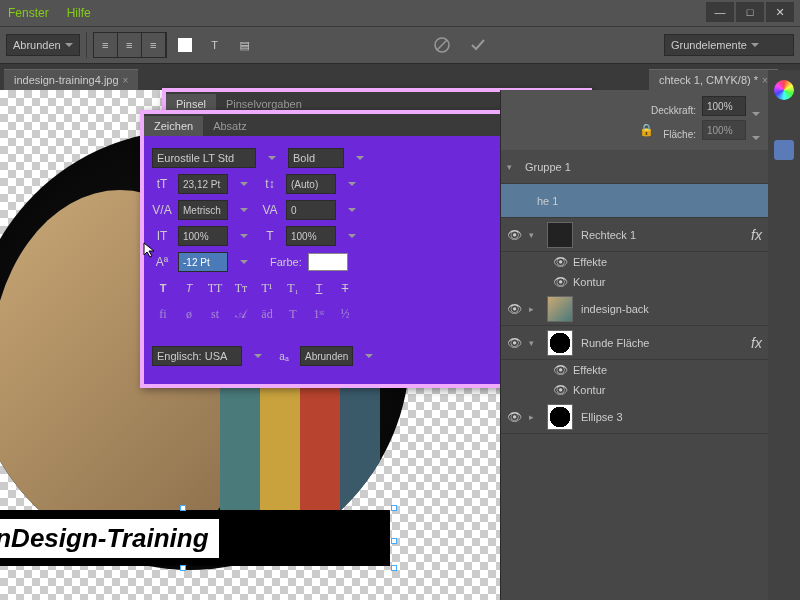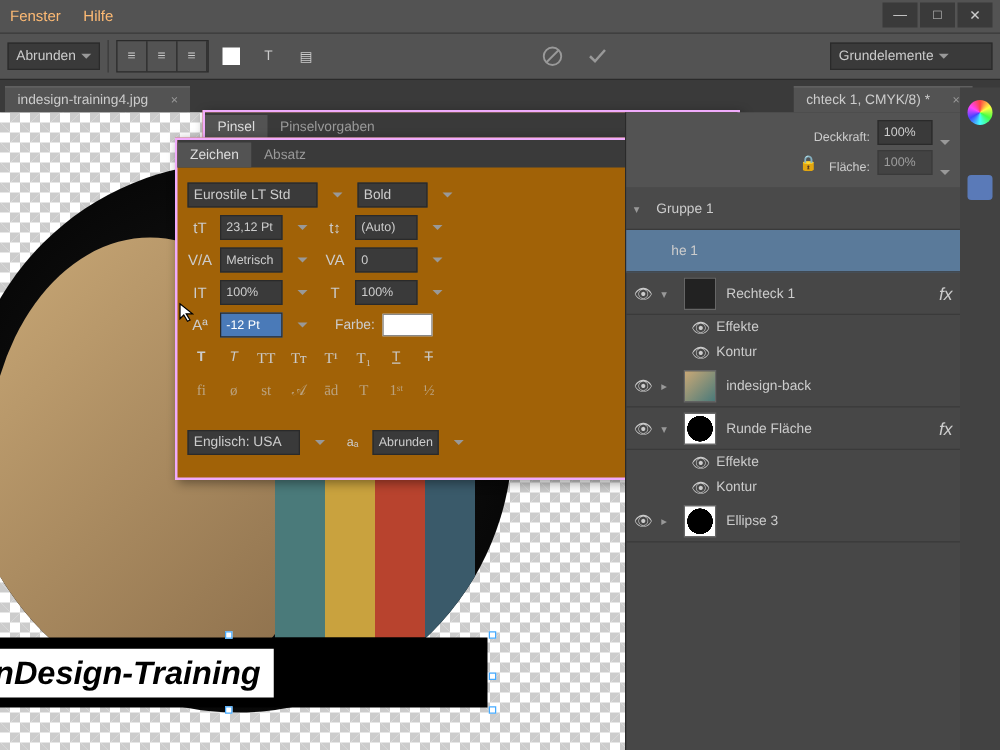--- a/index.html
+++ b/index.html
@@ -1,47 +1,47 @@
 <!DOCTYPE html>
 <html><head>
 <meta charset="utf-8">
 <style>
 *{margin:0;padding:0;box-sizing:border-box;font-family:Tahoma,Arial,sans-serif;font-size:11px;color:#ccc;user-select:none}
 body{background:#535353;width:800px;height:600px;overflow:hidden;position:relative}
 .menubar{height:26px;background:#535353;display:flex;align-items:center;padding:0 8px;gap:18px}
-.menubar span{color:#fdba74;font-size:12px}
+.menubar span{color:#84cc16;font-size:12px}
 .winctrl{position:absolute;top:2px;right:6px;display:flex;gap:2px}
 .winctrl div{width:28px;height:20px;background:#3a3a3a;display:flex;align-items:center;justify-content:center;color:#ccc;font-size:11px}
 .toolbar{height:38px;background:#535353;border-top:1px solid #3a3a3a;border-bottom:1px solid #2a2a2a;display:flex;align-items:center;padding:0 6px;gap:6px}
 .sel{background:#3a3a3a;border:1px solid #2a2a2a;height:22px;padding:0 6px;display:flex;align-items:center;gap:4px;font-size:11px}
 .chev{width:0;height:0;border-left:4px solid transparent;border-right:4px solid transparent;border-top:4px solid #999}
 .ibtn{width:24px;height:24px;display:flex;align-items:center;justify-content:center;border:1px solid transparent}
 .btngrp{display:flex;border:1px solid #2a2a2a}
 .btngrp .ibtn{border:none;border-right:1px solid #2a2a2a}
 .right-sel{margin-left:auto}
 .tabs{height:26px;background:#3a3a3a;display:flex;align-items:flex-end;padding-left:4px;position:relative}
-.ftab{background:#535353;padding:4px 10px;font-size:11px;color:#ddd;display:flex;align-items:center;gap:18px;border-top:1px solid #666}
+.ftab{background:#535353;padding:4px 10px;font-size:11px;color:#ddd;display:flex;align-items:center;gap:4px;border-top:1px solid #666}
 .ftab .x{color:#999;font-size:10px}
 .tabs .more{margin-left:auto;padding:4px 8px;color:#ccc}
 .canvas{position:absolute;top:90px;left:0;width:500px;height:510px;background-image:linear-gradient(45deg,#ccc 25%,transparent 25%),linear-gradient(-45deg,#ccc 25%,transparent 25%),linear-gradient(45deg,transparent 75%,#ccc 75%),linear-gradient(-45deg,transparent 75%,#ccc 75%);background-size:16px 16px;background-position:0 0,0 8px,8px -8px,-8px 0;background-color:#fff}
 .art{position:absolute;top:40px;left:-30px;width:440px;height:520px}
 .circle{width:440px;height:440px;border-radius:50%;background:radial-gradient(#1a1a1a,#000);overflow:hidden;position:relative}
 .face{position:absolute;top:60px;left:20px;width:260px;height:360px;background:linear-gradient(135deg,#c9a876,#8a6d4a);border-radius:50% 50% 40% 40%}
 .stripes{position:absolute;right:30px;top:100px;width:160px;height:280px;display:flex}
 .stripes div{flex:1}
 .s1{background:#4a7a7a}.s2{background:#c9a23e}.s3{background:#b8432e}.s4{background:#3a5a6a}
 .textbox{position:absolute;top:380px;left:0;width:420px;height:56px;background:#000;display:flex;align-items:center}
 .textbox .inner{background:#fff;margin-left:8px;padding:4px 10px}
 .textbox .inner span{color:#000;font-size:26px;font-weight:900;font-style:italic;font-family:Arial Black,sans-serif}
 .selmarks{position:absolute;top:378px;left:-4px;width:428px;height:60px;pointer-events:none}
 .selmarks .h{position:absolute;width:6px;height:6px;border:1px solid #4af;background:#fff}.selmarks .h2{top:-3px;right:-3px}.selmarks .h4{bottom:-3px;right:-3px}
 .selmarks .h5{top:-3px;left:50%}.selmarks .h6{bottom:-3px;left:50%}.selmarks .h8{top:50%;right:-3px}
 .ruler-h{position:absolute;top:90px;left:0;width:500px;height:16px;background:#4a4a4a;border-bottom:1px solid #2a2a2a;display:flex;font-size:8px;color:#999}
 .ruler-h span{flex:1;border-left:1px solid #777;padding-left:2px}
-.panel{position:absolute;background:#a16207;border:2px solid #f0abfc;box-shadow:2px 2px 8px rgba(0,0,0,.4)}
+.panel{position:absolute;background:#6d28d9;border:4px solid #f0abfc;box-shadow:2px 2px 8px rgba(0,0,0,.4)}
 .ptabs{height:22px;background:#3a3a3a;display:flex;align-items:flex-end}
 .ptab{padding:4px 10px;font-size:11px;color:#999}
 .ptab.act{background:#535353;color:#ddd}
 .ptabs .menu{margin-left:auto;padding:4px 8px;color:#999}
 .pbody{padding:12px 8px}
 .row{display:flex;align-items:center;gap:6px;margin-bottom:6px}
 .inp{background:#3a3a3a;border:1px solid #2a2a2a;height:20px;padding:0 4px;display:flex;align-items:center;font-size:10px;min-width:50px}
 .inp.sel2{min-width:90px}
 .inp.hl{background:#4a7ab8;color:#fff}
 .lbl{width:20px;height:20px;display:flex;align-items:center;justify-content:center;font-size:12px}

